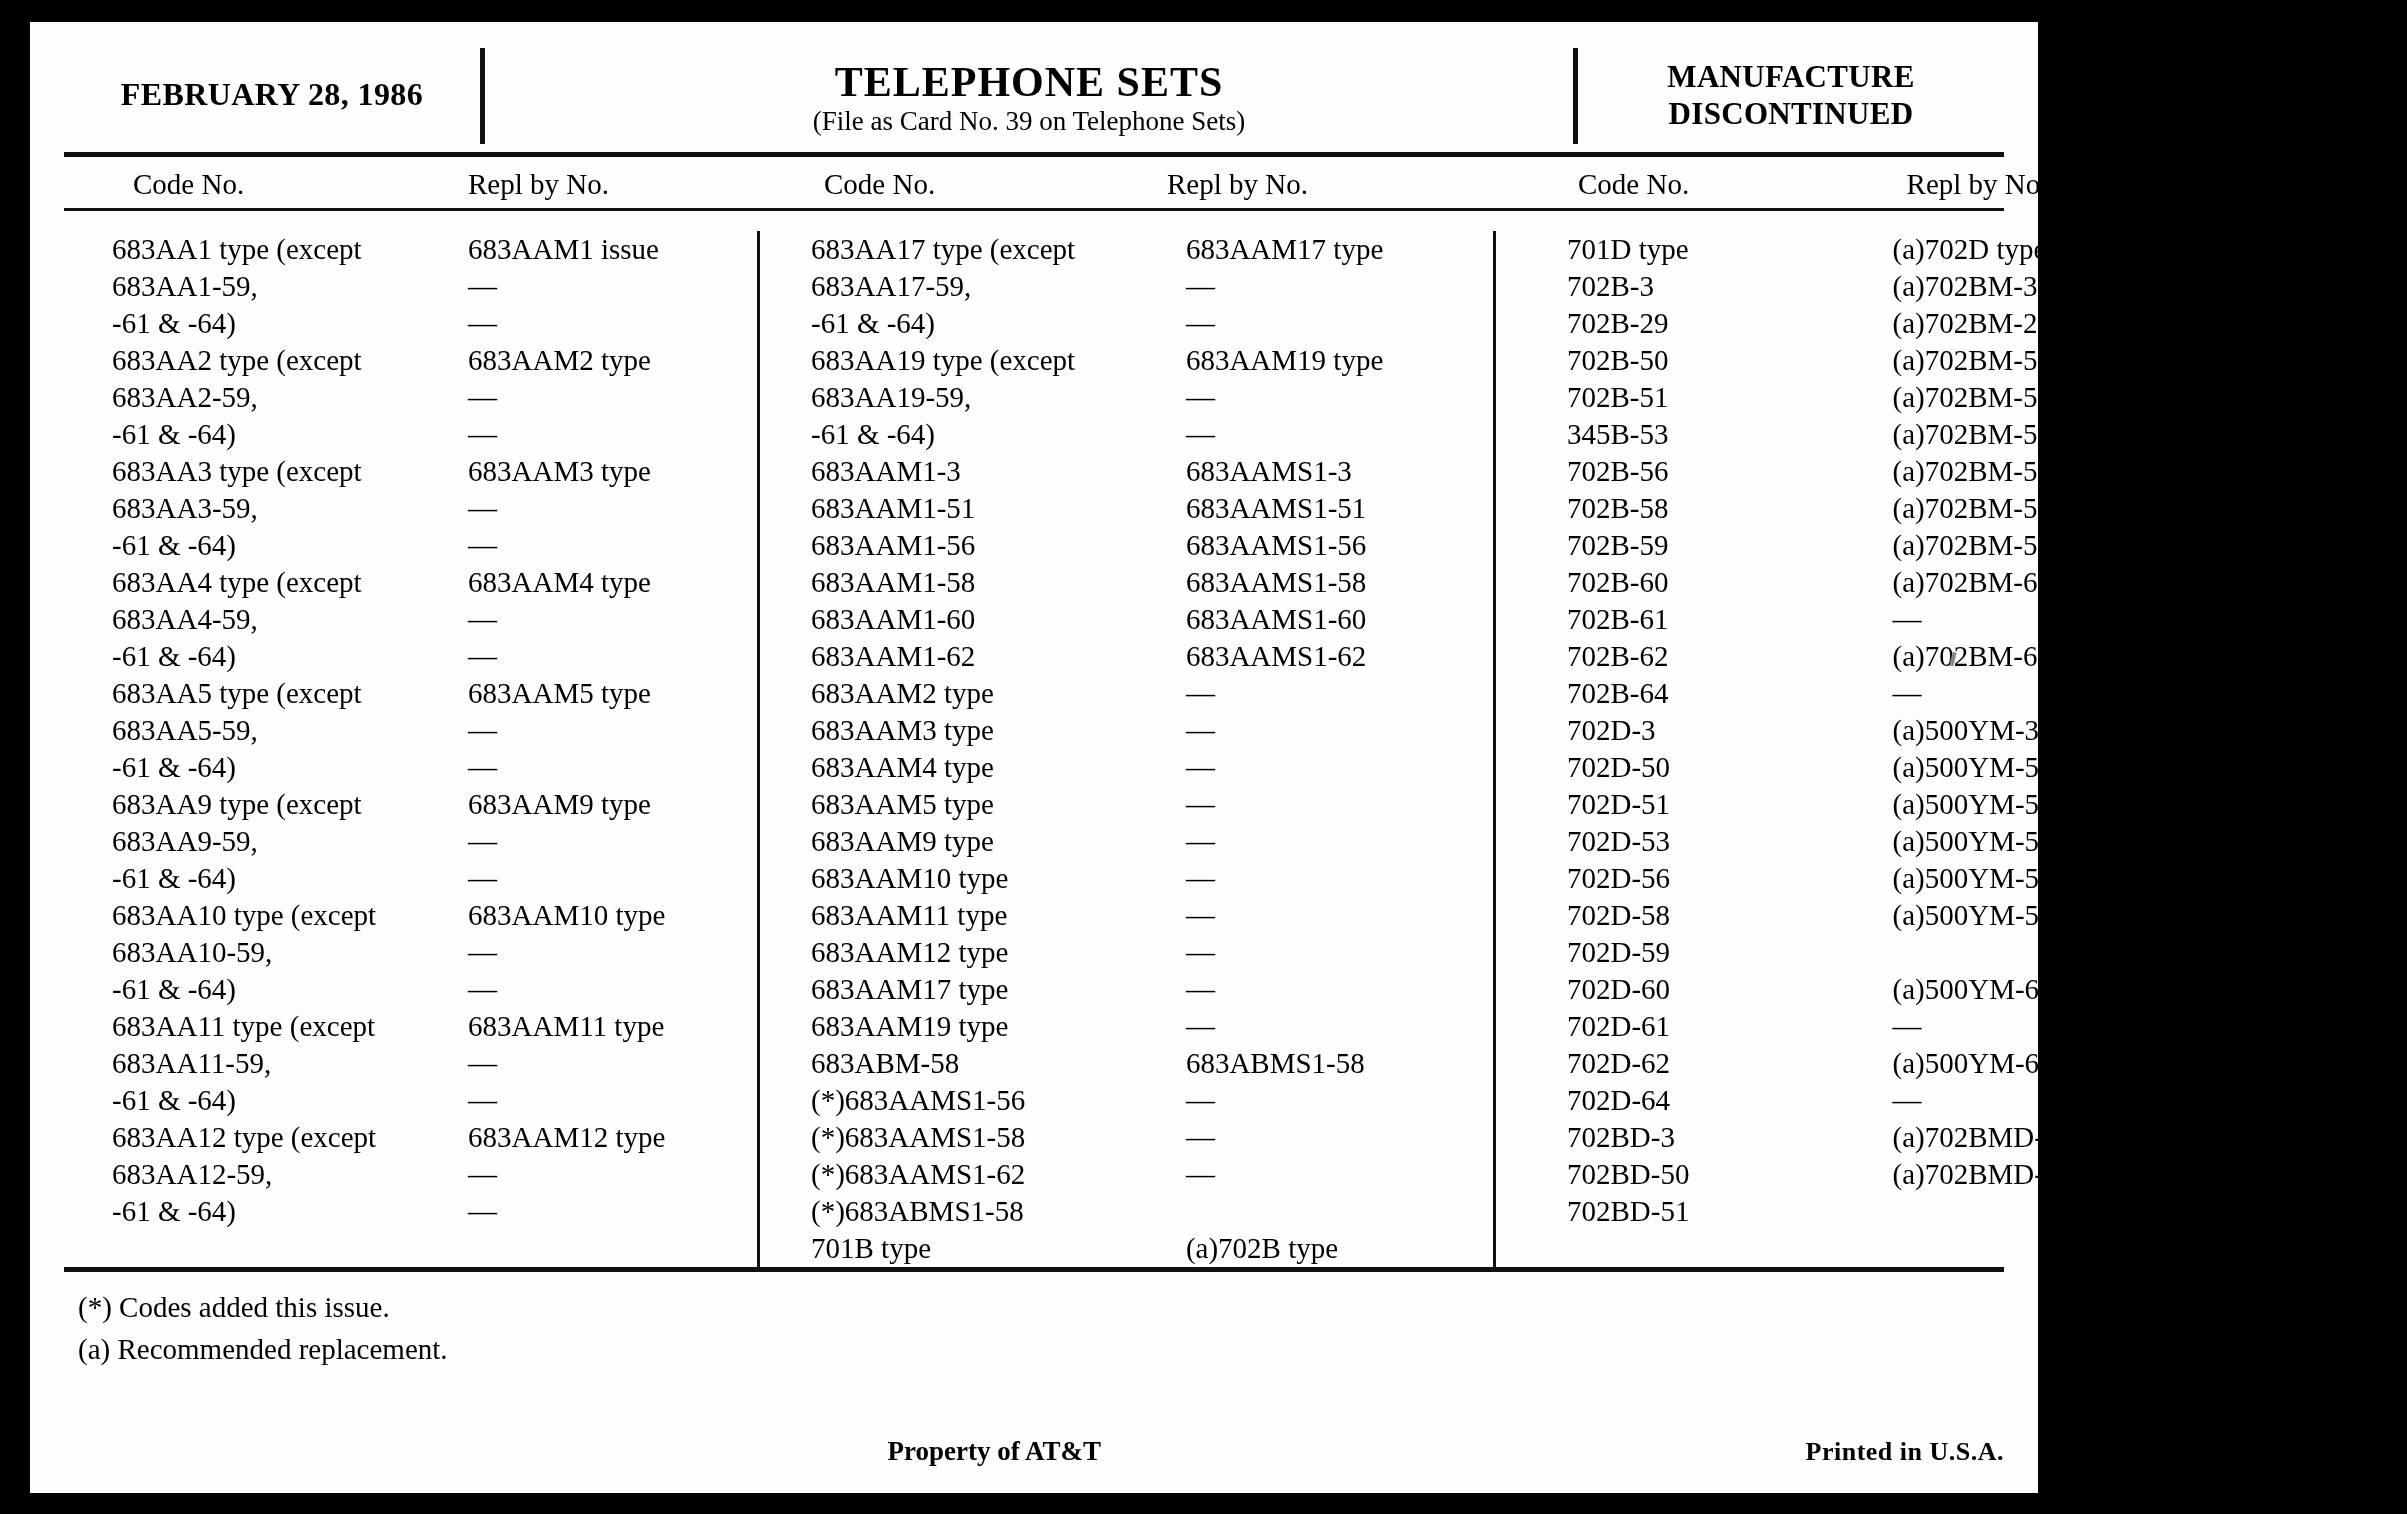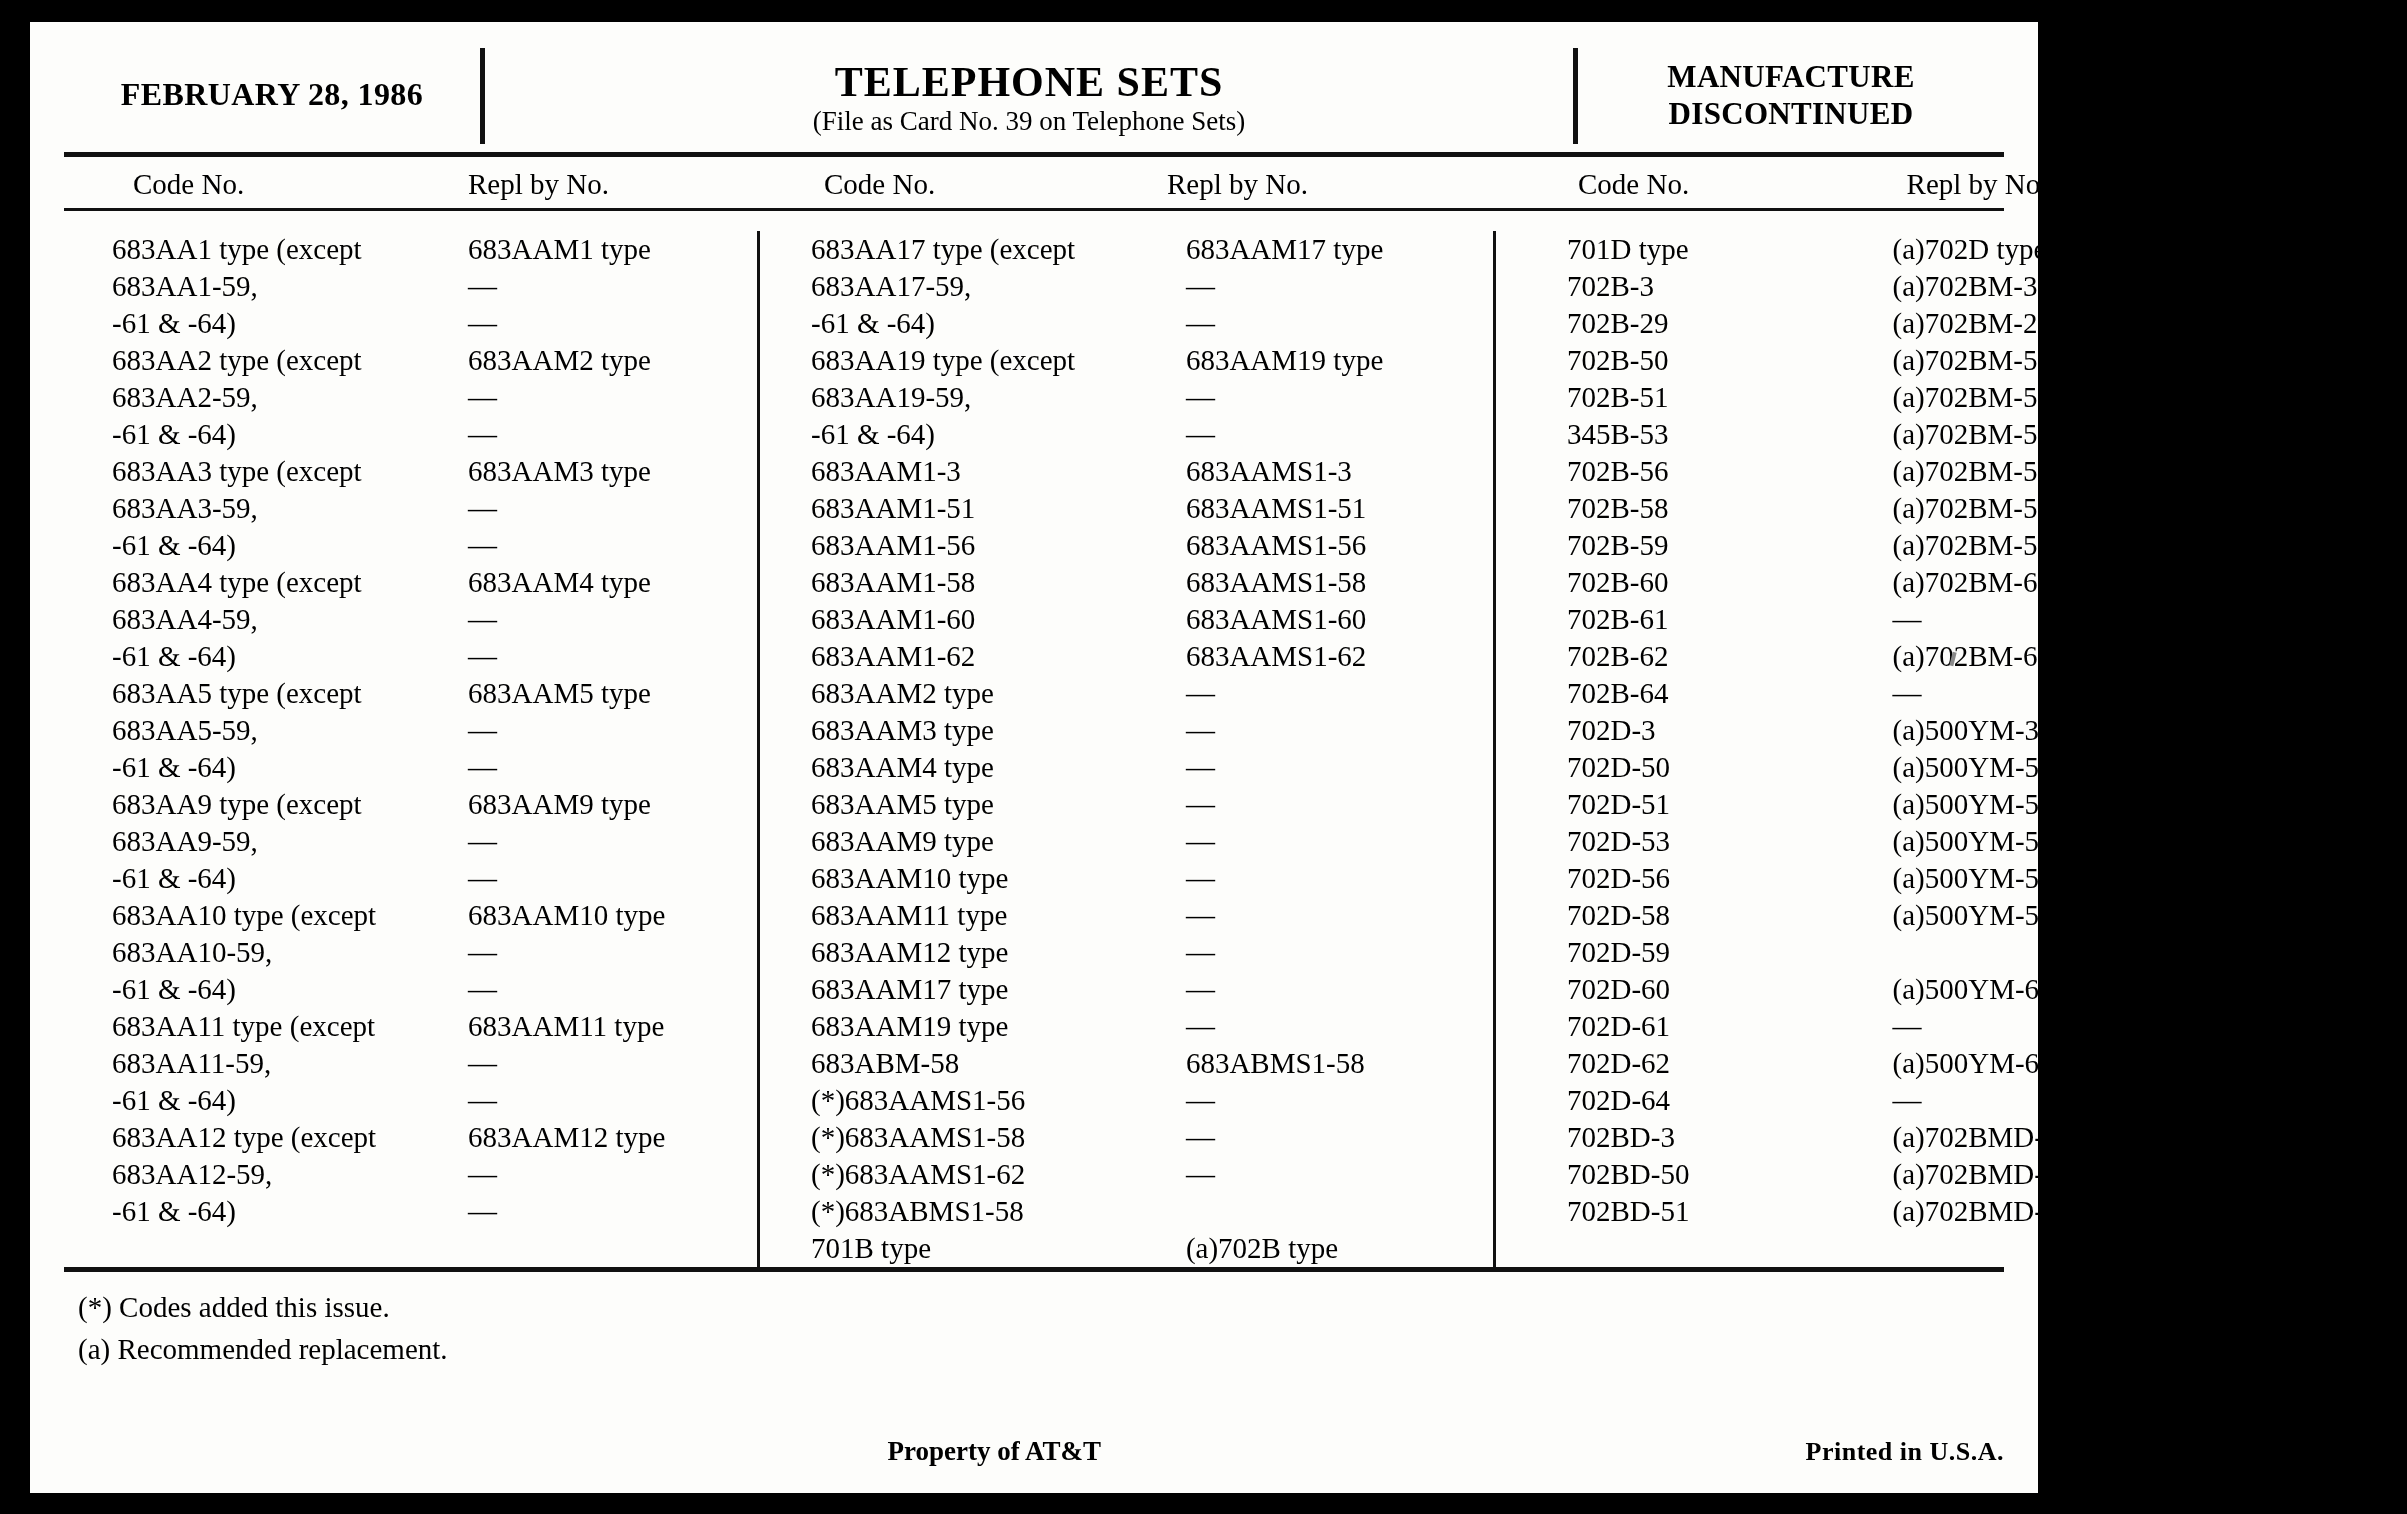--- a/index.html
+++ b/index.html
@@ -260,21 +260,21 @@
               <li>683AA11 type (except</li>
               <li>683AA11-59,</li>
               <li>-61 &amp; -64)</li>
               <li>683AA12 type (except</li>
               <li>683AA12-59,</li>
               <li>-61 &amp; -64)</li>
             </ul>
         </div>
         <div class="col c-repl">
           <ul class="rows">
-              <li>683AAM1 type</li>
+              <li>683AAM1 issue</li>
               <li>—</li>
               <li>—</li>
               <li>683AAM2 type</li>
               <li>—</li>
               <li>—</li>
               <li>683AAM3 type</li>
               <li>—</li>
               <li>—</li>
               <li>683AAM4 type</li>
               <li>—</li>
@@ -415,21 +415,20 @@
               <li>(a)500YM-51</li>
               <li>(a)500YM-53</li>
               <li>(a)500YM-56</li>
               <li>(a)500YM-58</li>
               <li></li>
               <li>(a)500YM-60</li>
               <li>—</li>
               <li>(a)500YM-62</li>
               <li>—</li>
               <li>(a)702BMD-3</li>
-              <li>(a)702BMD-50</li>
               <li>(a)702BMD-51</li>
             </ul>
         </div>
       </div>
     </div>
 
     <div class="footnotes">
       <div>(*) Codes added this issue.</div>
       <div>(a) Recommended replacement.</div>
     </div>

